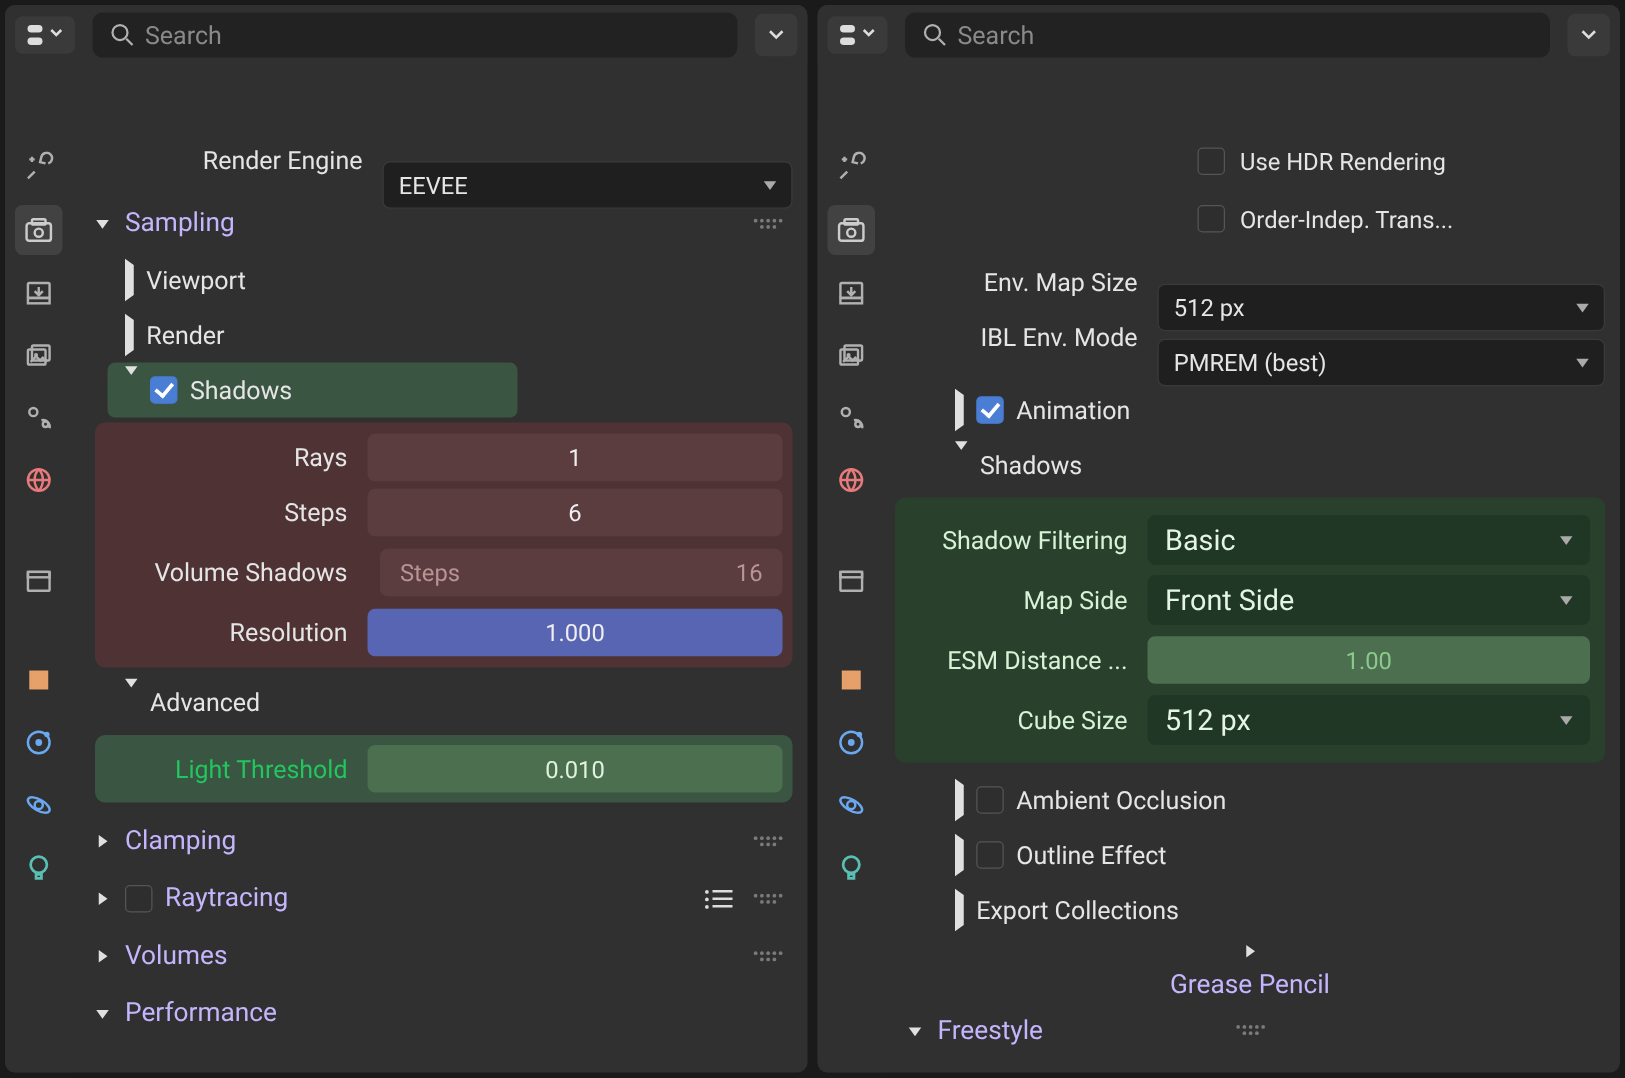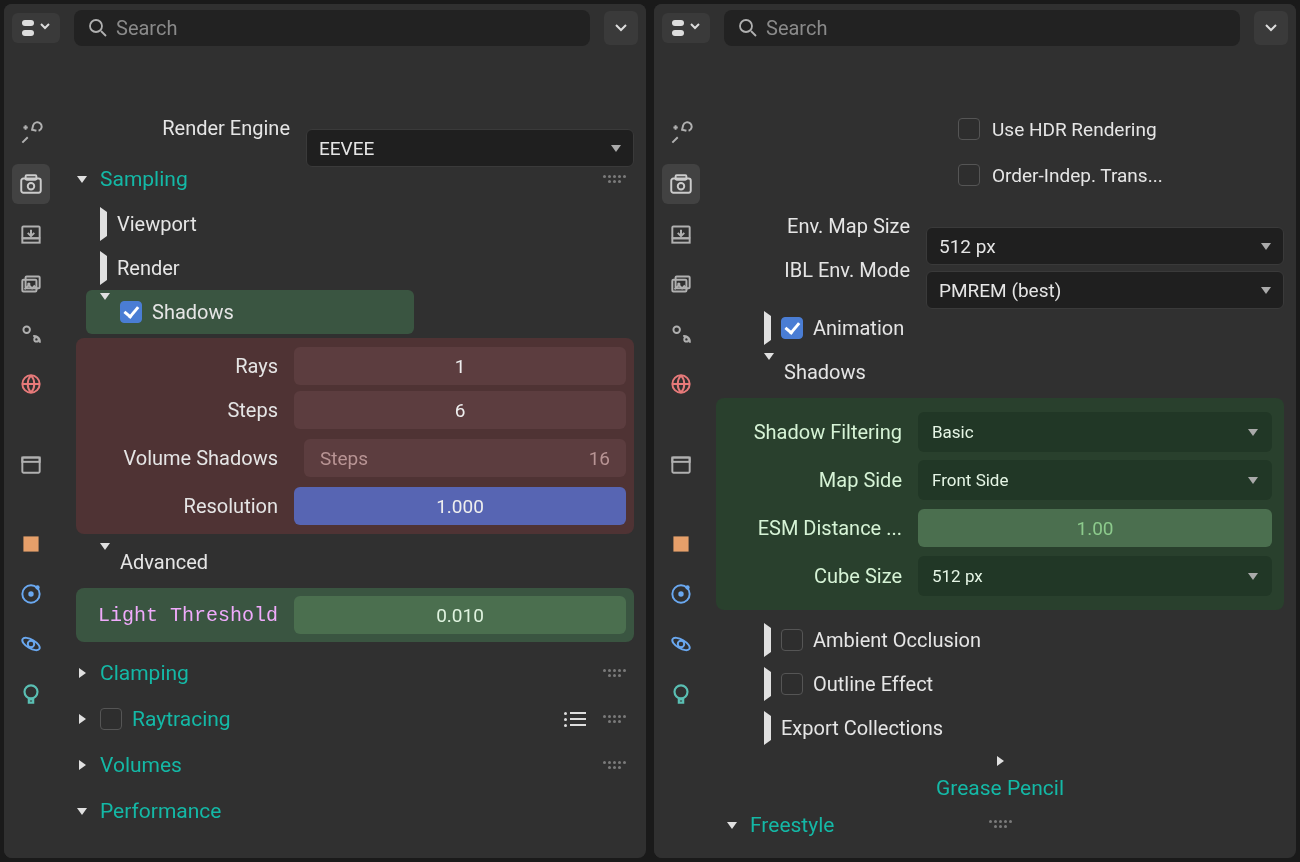--- a/index.html
+++ b/index.html
@@ -26,21 +26,21 @@
   .content::-webkit-scrollbar-thumb { background:#555; border-radius:4px; }
 
   
   .field-row { display:flex; align-items:center; gap:10px; height:44px; }
   .field-label { width: 230px; text-align:right; color:#e5e5e5; font-size:20px; padding-right:6px; white-space: nowrap; overflow: hidden; text-overflow: ellipsis; }
   .field-label.green { color:#8cca8c; }
   .dropdown { flex:1; height:38px; background:#1f1f1f; border:1px solid #3a3a3a; border-radius:6px; display:flex; align-items:center; justify-content:space-between; padding:0 12px; color:#e5e5e5; font-size:19px; cursor:pointer;margin-top:40px; }
   .chev-down { border-left:5px solid transparent; border-right:5px solid transparent; border-top:7px solid #aaa; }
 
   
-  .section-hdr { display:flex; align-items:center; height:46px; padding:0 8px; gap:10px; color:#14b8a6; font-size:21px; cursor:pointer; border-radius:6px; }
+  .section-hdr { display:flex; align-items:center; height:46px; padding:0 8px; gap:10px; color:#c4b5fd; font-size:21px; cursor:pointer; border-radius:6px; }
   .section-hdr .disclosure { width:16px; height:16px; display:flex; align-items:center; justify-content:center; }
   .chev-down-sm { border-left:5px solid transparent; border-right:5px solid transparent; border-top:7px solid #e0e0e0; }
   .chev-right-sm { border-top:5px solid transparent; border-bottom:5px solid transparent; border-left:7px solid #e0e0e0; }
   .hdr-spacer { flex:1; }
   .drag-dots { width:24px; height:14px; display:flex; flex-wrap:wrap; gap:2px; align-content:center; justify-content:center; }
   .drag-dots span { width:3px; height:3px; background:#7a7a7a; border-radius:50%; }
   .list-icon { display:flex; flex-direction:column; gap:3px; margin-right:6px; }
   .list-icon span { display:flex; gap:3px; align-items:center; }
   .list-icon i { width:3px; height:3px; background:#ddd; border-radius:50%; display:block; }
   .list-icon b { width:16px; height:2px; background:#ddd; display:block; }
@@ -61,27 +61,27 @@
   .num-grn-dim { background:#4b6f4f; color:#8cca8c; }
   .red-block { background:#4f3334; border-radius:8px; padding:6px 8px; margin:4px 0; }
   .red-block .field-label{ width: 200px; }
   .grn-inner { display:flex; align-items:center; gap:10px; height:42px; }
   .two-field-row { display:flex; align-items:center; gap:10px; height:44px; }
   .two-field-row .field-label{ width: 200px; }
   .steps-combo { flex:1; height:38px; border-radius:6px; background:#5c3d3f; display:flex; align-items:center; justify-content:space-between; padding:0 16px; font-size:19px; cursor:ew-resize; }
   .steps-combo .lbl{ color:#b89494; }
   .steps-combo .val{ color:#b89494; }
   .advanced-block { background:#3a5541; border-radius:8px; padding:6px 8px; margin:4px 0 8px 10px; }
-  .advanced-block .grn-inner .field-label{ color:#f0abfc; width:200px;font-family:Liberation Mono, monospace;}
+  .advanced-block .grn-inner .field-label{ color:#22c55e; width:200px;}
 
   
   .shadow-green { background:#29402d; border-radius:8px; padding:10px 12px; margin:4px 0 8px 0; }
   .shadow-green .field-row{ height:48px; }
   .shadow-green .field-label{ color:#d6f3d6; width:180px; }
-  .dd-dark { flex:1; height:40px; background:#213726; border-radius:6px; display:flex; align-items:center; justify-content:space-between; padding:0 14px; color:#e5f5e5; font-size:17px; cursor:pointer; }
+  .dd-dark { flex:1; height:40px; background:#213726; border-radius:6px; display:flex; align-items:center; justify-content:space-between; padding:0 14px; color:#e5f5e5; font-size:23px; cursor:pointer; }
 
   .check-row { display:flex; align-items:center; height:46px; gap:12px; padding-left:0; }
   .check-row .field-label{ width: 230px; }
   .check-row .check-text{ color:#e5e5e5; font-size:19px; }
 
   
   .ic-muted{ stroke:#b0b0b0; fill:none; stroke-width:1.8; }
   .ic-muted-fill{ fill:#b0b0b0; }
   .ic-img{ stroke:#ccc; fill:none; stroke-width:1.8; }
   .ic-orange{ stroke:#e6a06a; fill:#e6a06a; }

